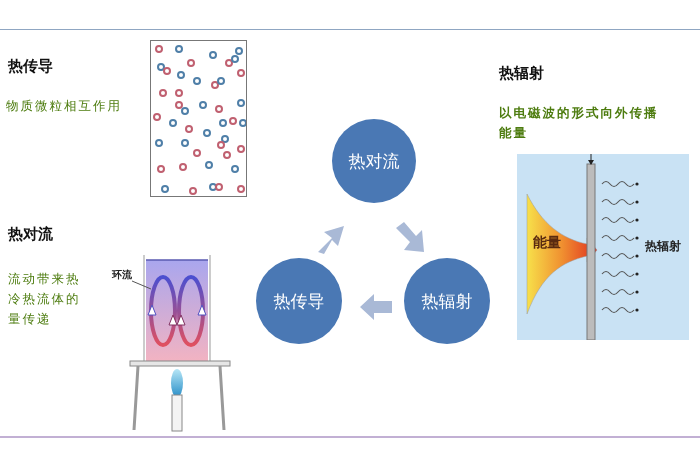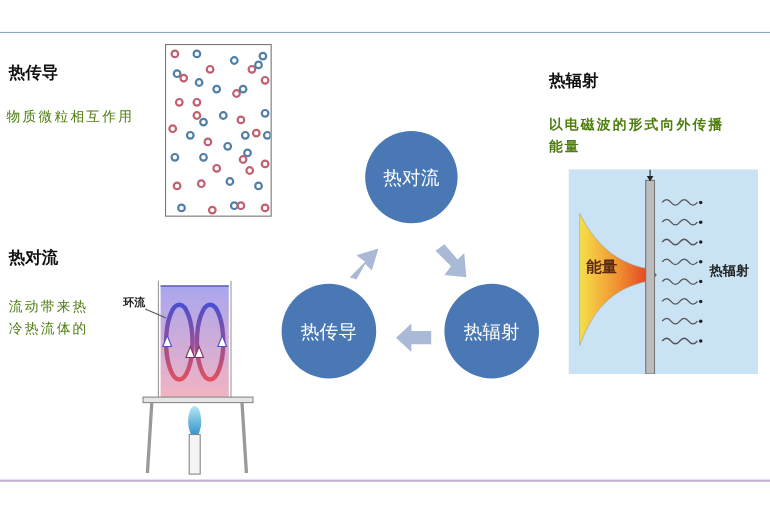--- a/index.html
+++ b/index.html
@@ -70,20 +70,21 @@
       <circle cx="68" cy="146" r="3" stroke="#c06070"></circle>
         <circle cx="90" cy="148" r="3" stroke="#c06070"></circle>
     </g>
   </svg>
 </div>
 
 <div class="abs h" style="left:8px;top:225px;">热对流</div>
 <div class="abs desc" style="left:8px;top:269px;">
   <div>流动带来热</div>
   <div>冷热流体的</div>
+  <div>量传递</div>
 </div>
 <div class="abs" style="left:128px;top:255px;width:112px;height:180px;">
   <svg width="112" height="180">
     <defs>
       <linearGradient id="liq" x1="0" y1="0" x2="0" y2="1">
         <stop offset="0" stop-color="#a9a6ee"></stop>
         <stop offset="1" stop-color="#f2b3c2"></stop>
       </linearGradient>
       <linearGradient id="loop" x1="0" y1="0" x2="0" y2="1">
         <stop offset="0" stop-color="#4b4fd0"></stop>

